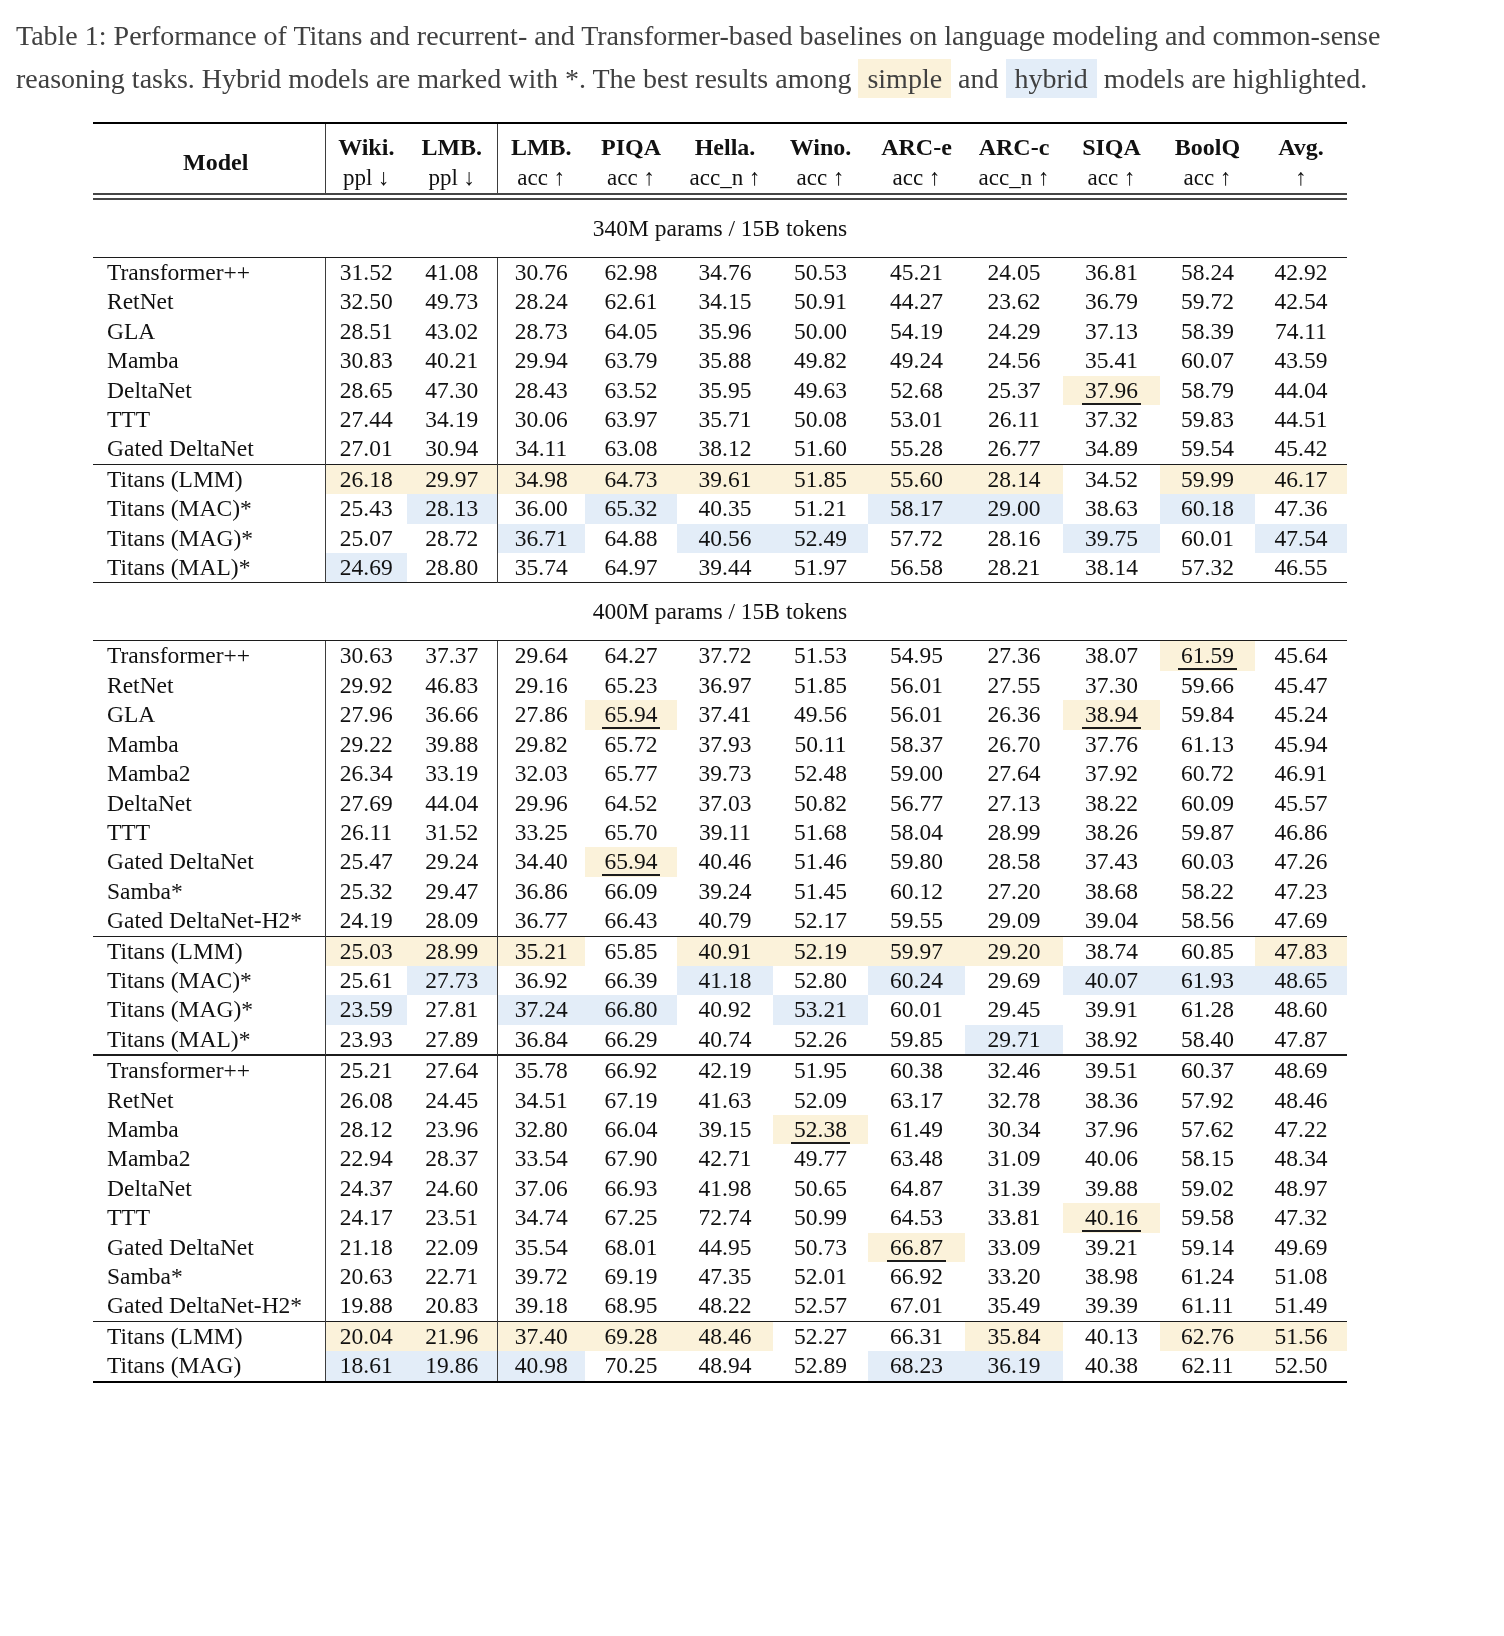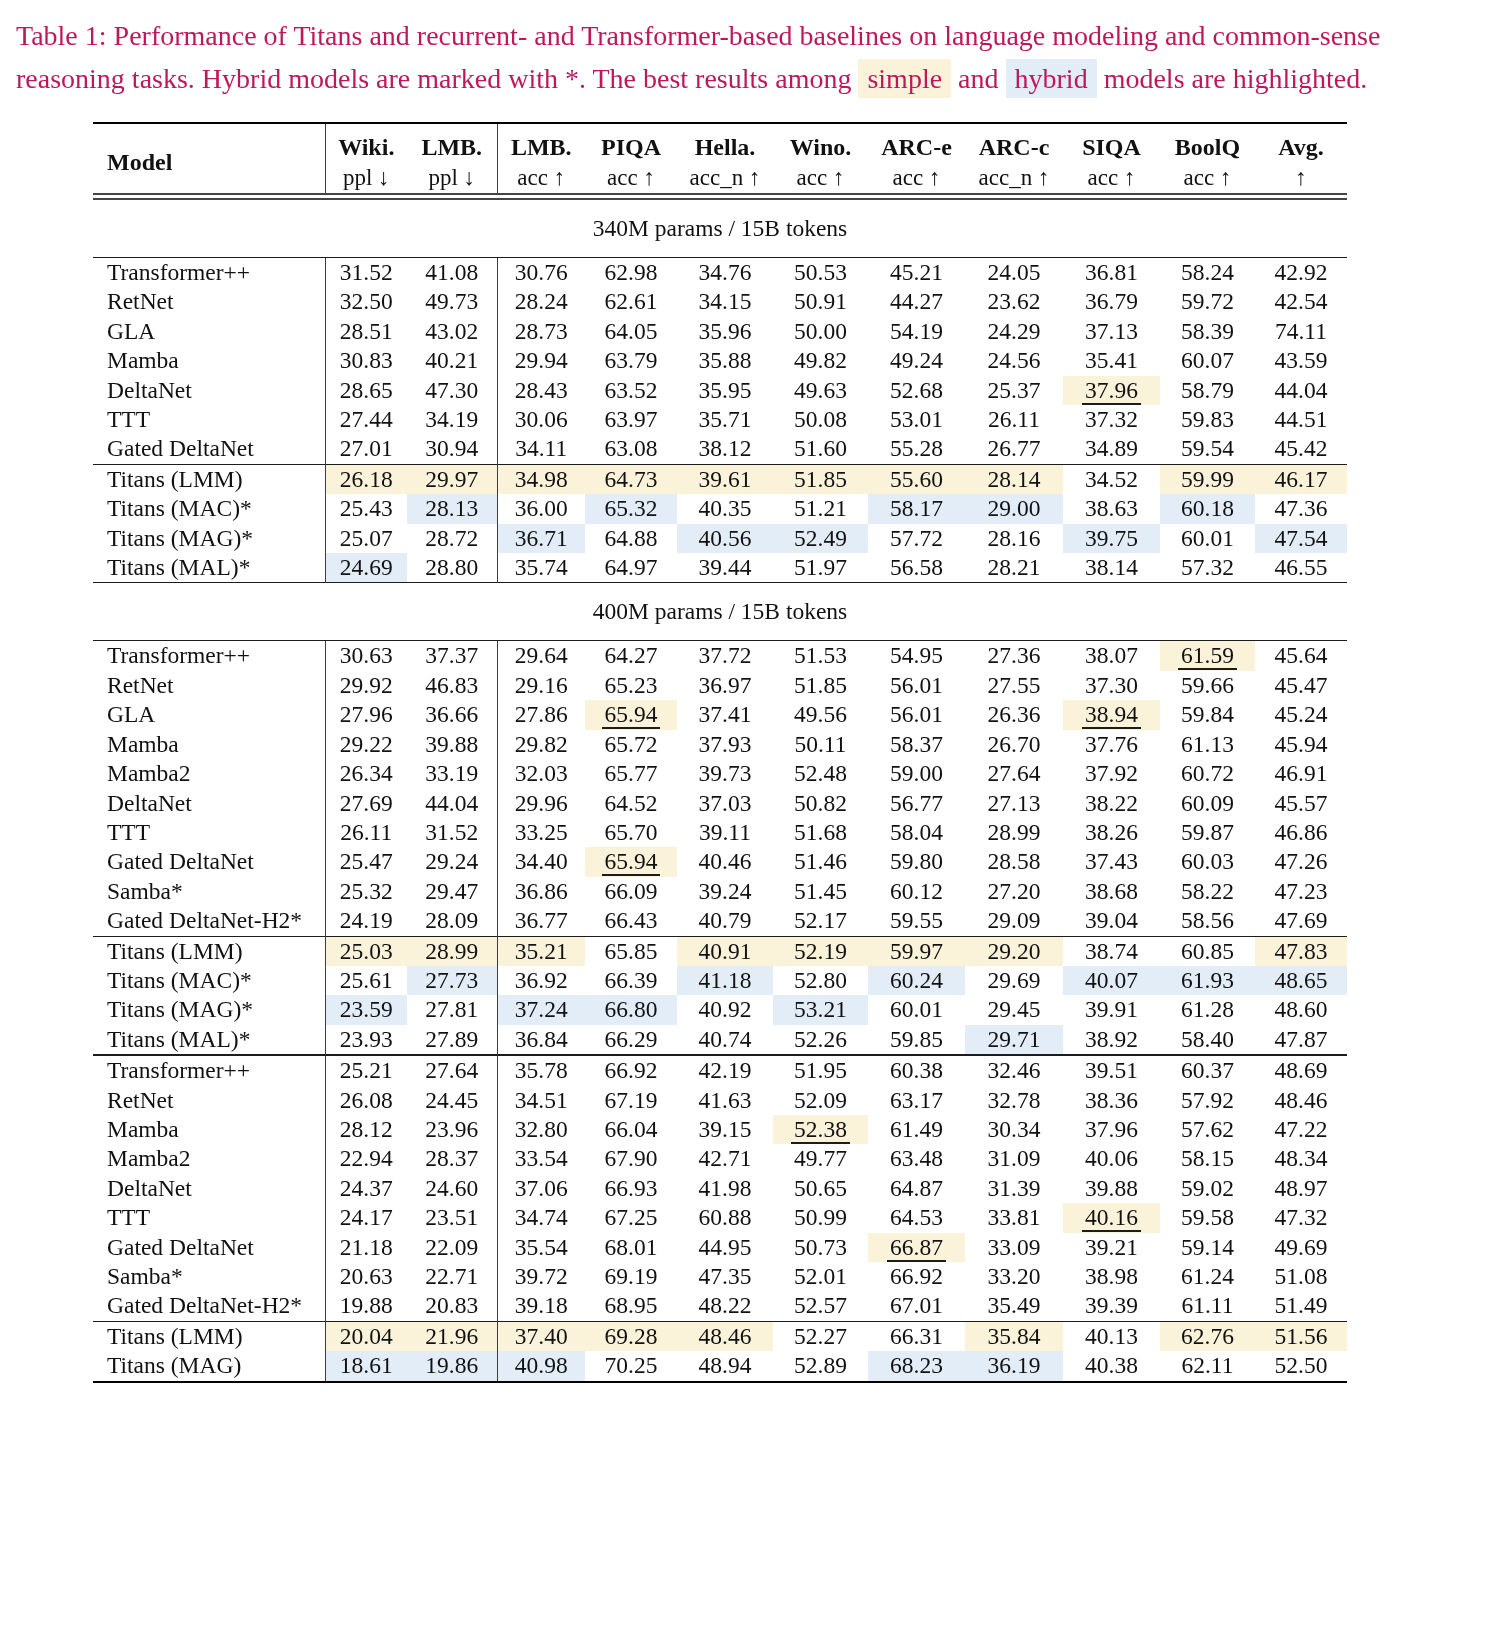--- a/index.html
+++ b/index.html
@@ -4,39 +4,39 @@
 <style>
   html,body{margin:0;padding:0;background:#ffffff;}
   body{
     width:1504px;height:1636px;
     font-family:"Liberation Serif", serif;
     color:#111;
     -webkit-font-smoothing:antialiased;
   }
   .page{padding:10px 14px 0 14px;}
   .caption{
-    font-size:28px;line-height:43px;color:#be185d;
+    font-size:28px;line-height:43px;color:#404040;
     margin:4px 2px 22px 2px;max-width:1478px;
   }
   .caption .hl-s{background:var(--hl-s);padding:4px 9px;}
   .caption .hl-h{background:var(--hl-h);padding:4px 9px;}
 
   table.results{
     border-collapse:collapse;table-layout:fixed;
     width:1254px;margin-left:79px;
     border-top:2px solid #000;
     font-size:23.5px;
   }
   th,td{padding:0;font-weight:normal;text-align:center;vertical-align:middle;}
   .vline{border-left:1.5px solid #3d3d3d;}
   thead th{padding-top:8px;}
   thead .top{font-weight:bold;font-size:24px;line-height:31px;}
   thead .bot{font-size:23px;line-height:29px;padding-bottom:1px;}
   th.model-h{text-align:left;}
-  th.model-h .top,th.model-h .bot{padding-left:14px;text-align:left;}
+  th.model-h .top,th.model-h .bot{padding-left:14px;text-align:center;}
 
   tr.rule td{border-top:1.4px solid #1c1c1c;height:0;line-height:0;font-size:0;padding:0;}
   tr.rule-thick td{border-top:2.2px solid #000;height:0;line-height:0;font-size:0;padding:0;}
   td.dblcell{padding:0;}
   .dbl{height:3px;border-top:2px solid #454545;border-bottom:2px solid #454545;}
 
   tr.section-row td{height:57px;font-size:23.5px;}
   tr.data-row td{height:29.4px;line-height:29.4px;}
   td.model{text-align:left;padding-left:14px;white-space:nowrap;}
   td.hl-s{background:var(--hl-s);}
@@ -567,21 +567,21 @@
           <td class="">39.88</td>
           <td class="">59.02</td>
           <td class="">48.97</td>
         </tr>
         <tr class="data-row">
           <td class="model">TTT</td>
           <td class="vline">24.17</td>
           <td class="">23.51</td>
           <td class="vline">34.74</td>
           <td class="">67.25</td>
-          <td class="">60.88</td>
+          <td class="">72.74</td>
           <td class="">50.99</td>
           <td class="">64.53</td>
           <td class="">33.81</td>
           <td class="hl-s"><span class="u">40.16</span></td>
           <td class="">59.58</td>
           <td class="">47.32</td>
         </tr>
         <tr class="data-row">
           <td class="model">Gated DeltaNet</td>
           <td class="vline">21.18</td>

